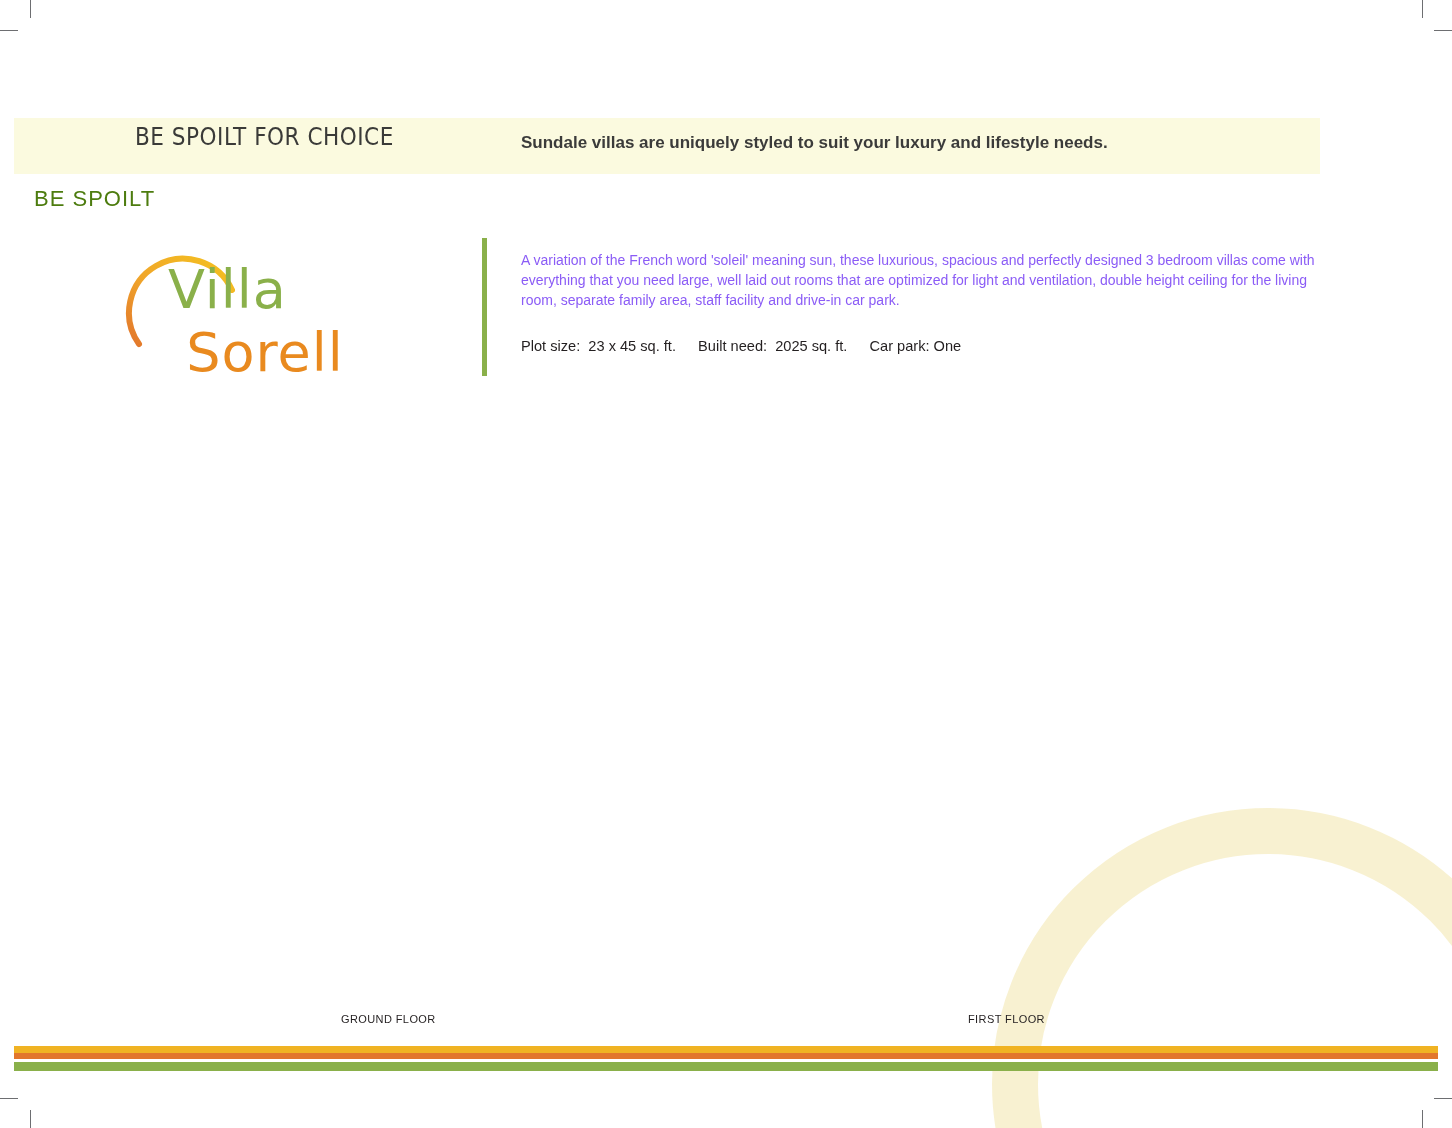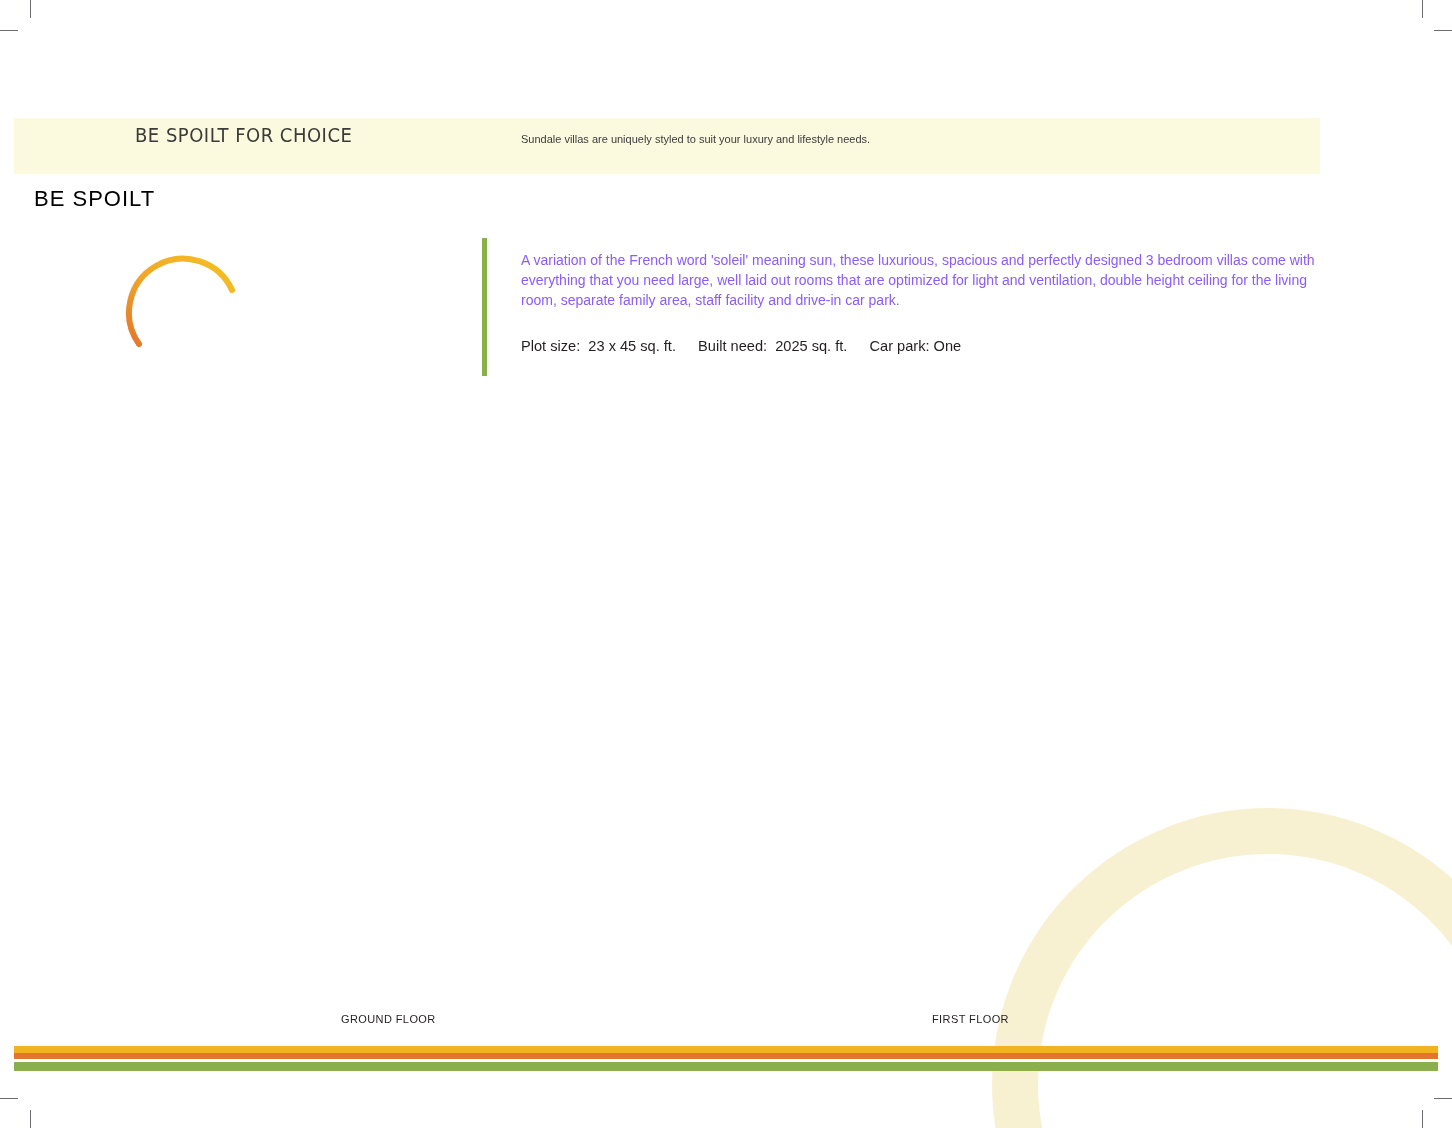--- a/index.html
+++ b/index.html
@@ -51,43 +51,44 @@
     left: 14px;
     top: 118px;
     width: 1306px;
     height: 56px;
     background: #fbfadf;
   }
   .header-title {
     position: absolute;
     left: 135px;
     top: 123px;
-    font-size: 20px;
+    font-size: 24px;
     letter-spacing: .5px;
     color: #3a3a38;
     font-weight: 400;
     font-family: "DejaVu Sans Condensed", "Liberation Sans", sans-serif;
     white-space: nowrap;
   }
   .header-sub {
     position: absolute;
     left: 521px;
     top: 133px;
-    font-size: 11px;
+    font-size: 17px;
     color: #3b3b3a;
     white-space: nowrap;
+    font-weight: bold;
   }
 
   
   .ghost {
     position: absolute;
     left: 34px;
     top: 186px;
     font-size: 22px;
-    color: #000000;
+    color: #4d7c0f;
     letter-spacing: 1px;
     white-space: nowrap;
   }
 
   
   .logo {
     position: absolute;
     left: 125px;
     top: 228px;
     width: 330px;
@@ -137,21 +138,21 @@
 
   
   .floor-label {
     position: absolute;
     font-size: 11px;
     letter-spacing: .4px;
     color: #231f20;
     white-space: nowrap;
   }
   .floor-ground { left: 341px; top: 1013px; }
-  .floor-first  { left: 888px; top: 1013px; padding-left: 44px; }
+  .floor-first  { left: 924px; top: 1013px; padding-left: 44px; }
 
   
   .stripe {
     position: absolute;
     left: 14px;
     width: 1424px;
   }
   .stripe-yellow { top: 1046px; height: 7px; background: #f0b323; }
   .stripe-orange { top: 1053px; height: 6px; background: #e2762c; }
   .stripe-white  { top: 1059px; height: 3px; background: #ffffff; }
@@ -182,20 +183,24 @@
   <svg width="330" height="130" viewBox="0 0 330 130">
     <defs>
       <linearGradient id="arcgrad" x1="0" y1="1" x2="1" y2="0">
         <stop offset="0%" stop-color="#e2762c"></stop>
         <stop offset="45%" stop-color="#f0a62a"></stop>
         <stop offset="100%" stop-color="#f4c21f"></stop>
       </linearGradient>
     </defs>
     <path d="M14 116 A 54 54 0 1 1 107 62" fill="none" stroke="url(#arcgrad)" stroke-width="6" stroke-linecap="round"></path>
   </svg>
+  <div class="logo-text">
+    <span class="villa">Villa</span>
+    <span>&nbsp;</span><span class="sorell">Sorell</span>
+  </div>
 </div>
 
 <div class="v-rule"></div>
 
 <div class="desc">A variation of the French word 'soleil' meaning sun, these luxurious, spacious and perfectly designed 3 bedroom villas come with everything that you need  large, well laid out rooms that are optimized for light and ventilation, double height ceiling for the living room, separate family area, staff facility and drive-in car park.</div>
 
 <div class="specs">
   <b>Plot size:</b>
   <span>&nbsp;</span><span>23 x 45 sq. ft.</span>
   <span class="gap"></span>

